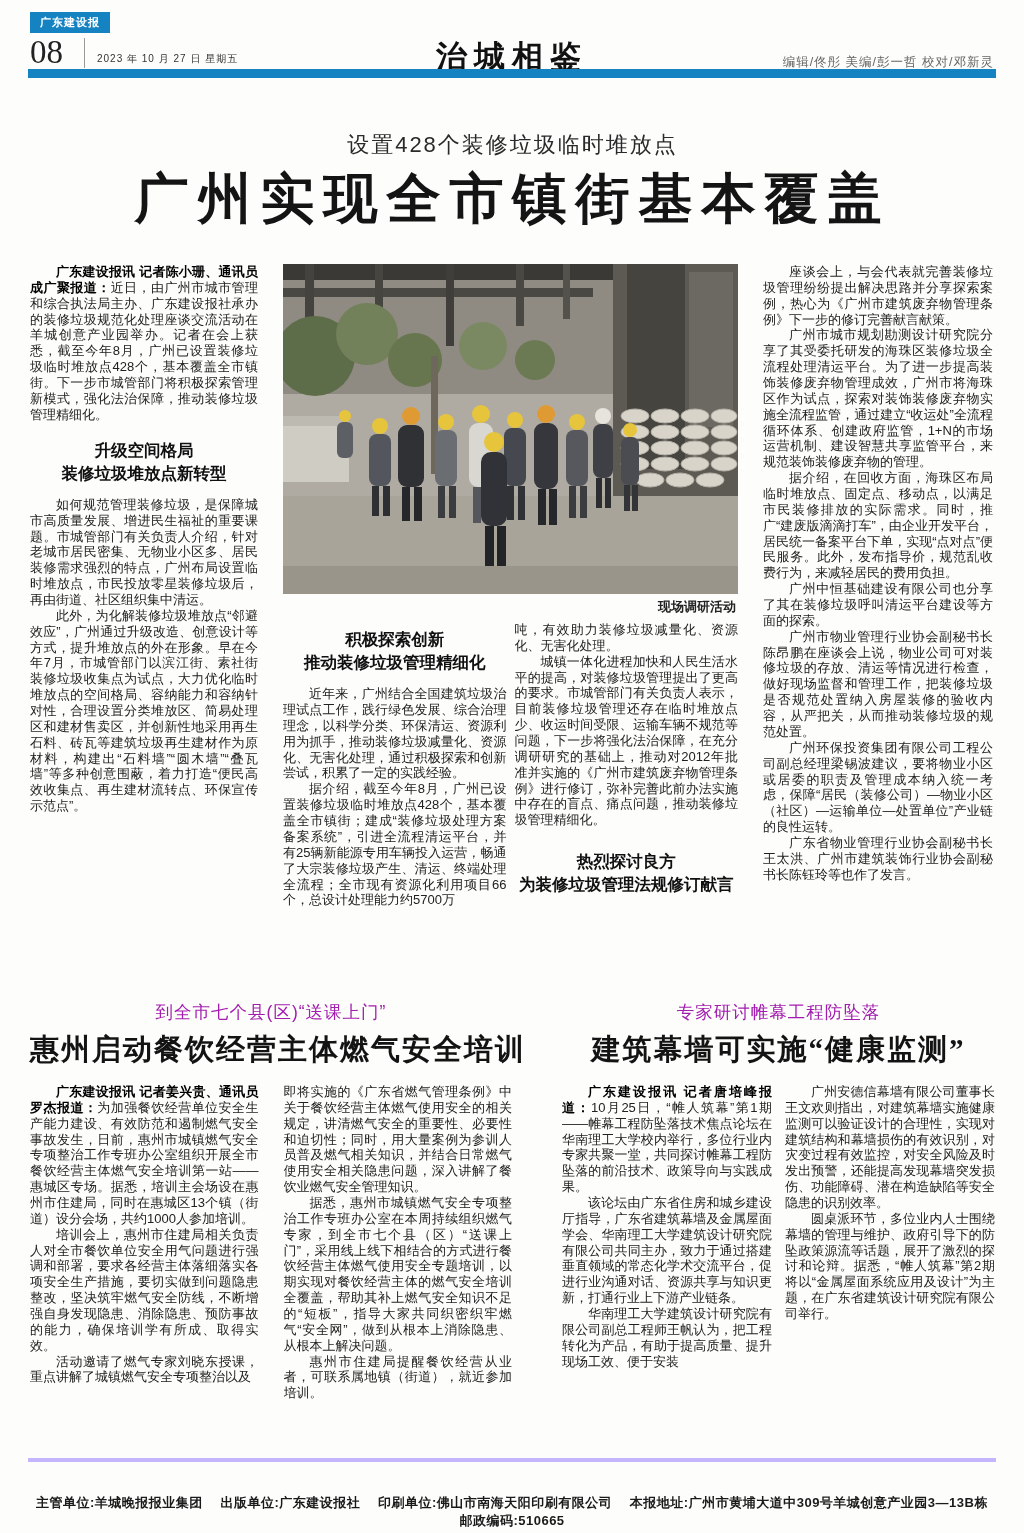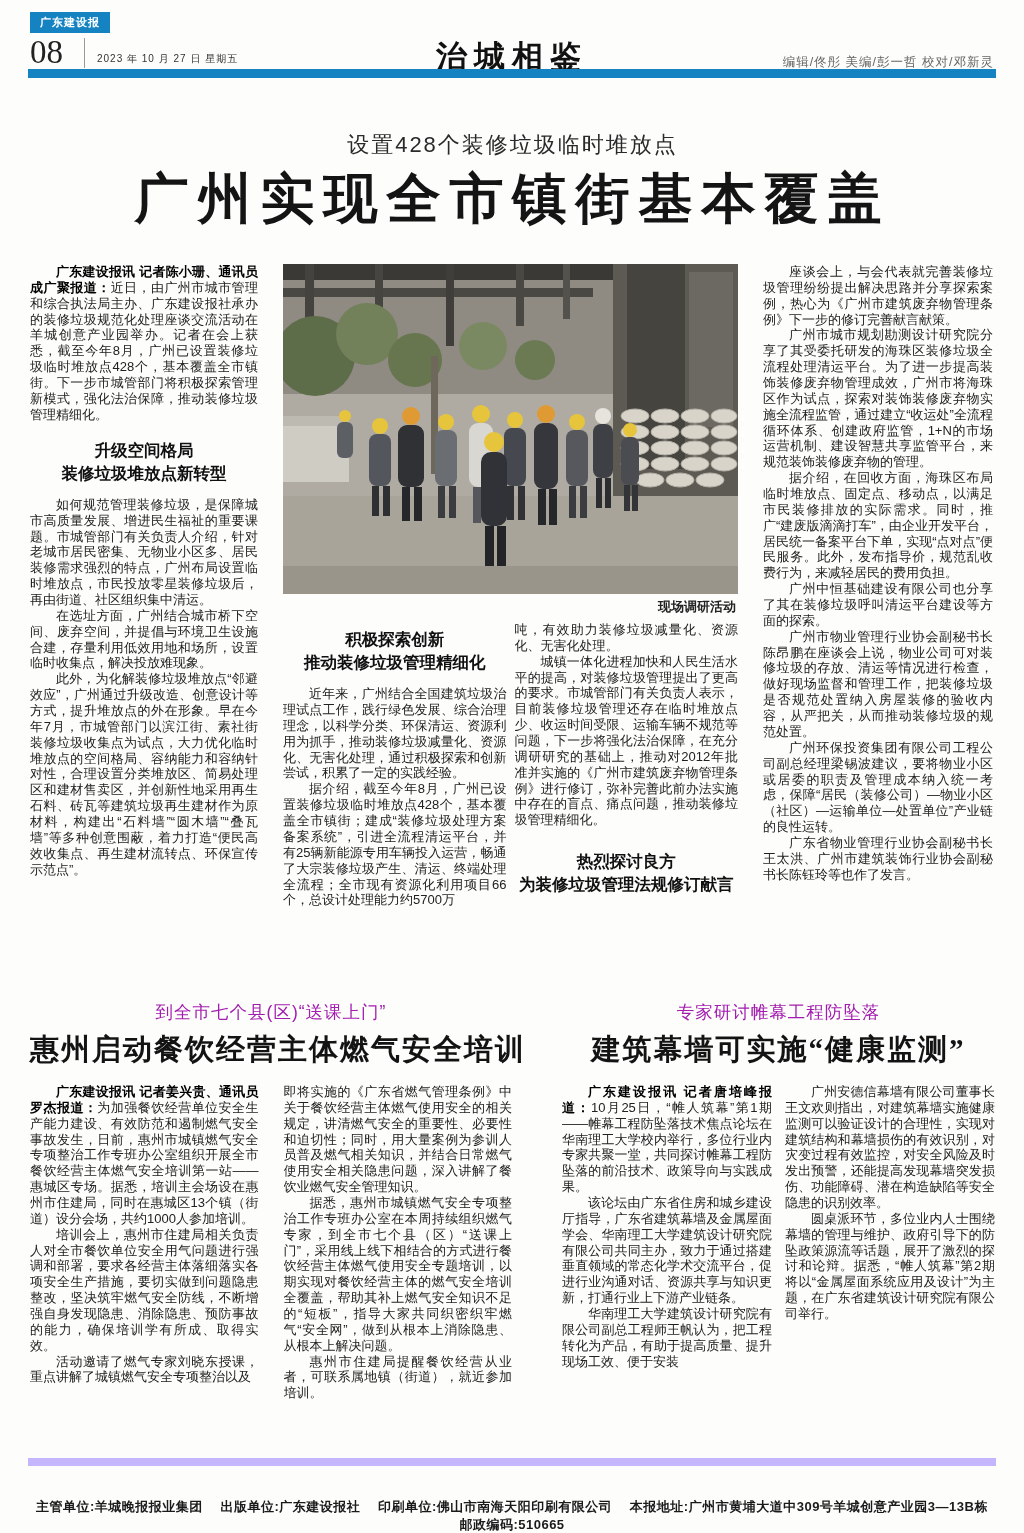--- a/index.html
+++ b/index.html
@@ -50,21 +50,21 @@
   .story-r { width:433px; flex:0 0 auto; }
   .kicker2 { text-align:center; font-size:17.5px; color:#a21caf; letter-spacing:1px; line-height:24px; margin-bottom:5px; }
   .headline2 { text-align:center; font-family:"Liberation Serif","DejaVu Serif",serif;
     font-size:29px; font-weight:bold; color:#131313; letter-spacing:2px; line-height:40px; margin-bottom:15px; white-space:nowrap; }
   .cols2 { display:flex; height:382px; overflow:hidden; }
   .story-l .cols2 { gap:25px; }
   .story-r .cols2 { gap:13px; }
   .bcol2 { flex:1 1 0; overflow:hidden; }
 
   
-  .footer { position:absolute; top:1458px; left:28px; width:968px; border-top:8px solid #c4b5fd; }
+  .footer { position:absolute; top:1458px; left:28px; width:968px; border-top:4px solid #c4b5fd; }
   .footer-text { text-align:center; font-size:13px; font-weight:bold; color:#1a1a1a; margin-top:32px; letter-spacing:0.5px; }
 </style>
 </head>
 <body>
 
 <div class="page">
 
   <div class="header">
     <div class="masthead-box">广东建设报</div>
     <div class="pageno">08</div>
@@ -81,21 +81,20 @@
 
     <div class="cols">
 
       <div class="bcol">
         <p class="p"><b>广东建设报讯 记者陈小珊、通讯员成广聚报道：</b><span>近日，由广州市城市管理和综合执法局主办、广东建设报社承办的装修垃圾规范化处理座谈交流活动在羊城创意产业园举办。记者在会上获悉，截至今年8月，广州已设置装修垃圾临时堆放点428个，基本覆盖全市镇街。下一步市城管部门将积极探索管理新模式，强化法治保障，推动装修垃圾管理精细化。</span></p>
         <div class="colsub">
           <div>升级空间格局</div>
           <div>装修垃圾堆放点新转型</div>
         </div>
         <p class="p">如何规范管理装修垃圾，是保障城市高质量发展、增进民生福祉的重要课题。市城管部门有关负责人介绍，针对老城市居民密集、无物业小区多、居民装修需求强烈的特点，广州布局设置临时堆放点，市民投放零星装修垃圾后，再由街道、社区组织集中清运。</p>
-        <p class="p">在选址方面，广州结合城市桥下空间、废弃空间，并提倡与环境卫生设施合建，存量利用低效用地和场所，设置临时收集点，解决投放难现象。</p>
         <p class="p">此外，为化解装修垃圾堆放点“邻避效应”，广州通过升级改造、创意设计等方式，提升堆放点的外在形象。早在今年7月，市城管部门以滨江街、素社街装修垃圾收集点为试点，大力优化临时堆放点的空间格局、容纳能力和容纳针对性，合理设置分类堆放区、简易处理区和建材售卖区，并创新性地采用再生石料、砖瓦等建筑垃圾再生建材作为原材料，构建出“石料墙”“圆木墙”“叠瓦墙”等多种创意围蔽，着力打造“便民高效收集点、再生建材流转点、环保宣传示范点”。</p>
       </div>
 
       <div class="midwrap">
         <svg class="photo" viewBox="0 0 455 330" xmlns="http://www.w3.org/2000/svg" preserveAspectRatio="none">
           <rect width="455" height="330" fill="#b0aba2"></rect>
           <rect width="455" height="130" fill="#8f8b83"></rect>
 
           <rect x="0" y="0" width="455" height="16" fill="#3b3935"></rect>
           <rect x="0" y="24" width="310" height="9" fill="#4a4842"></rect>

